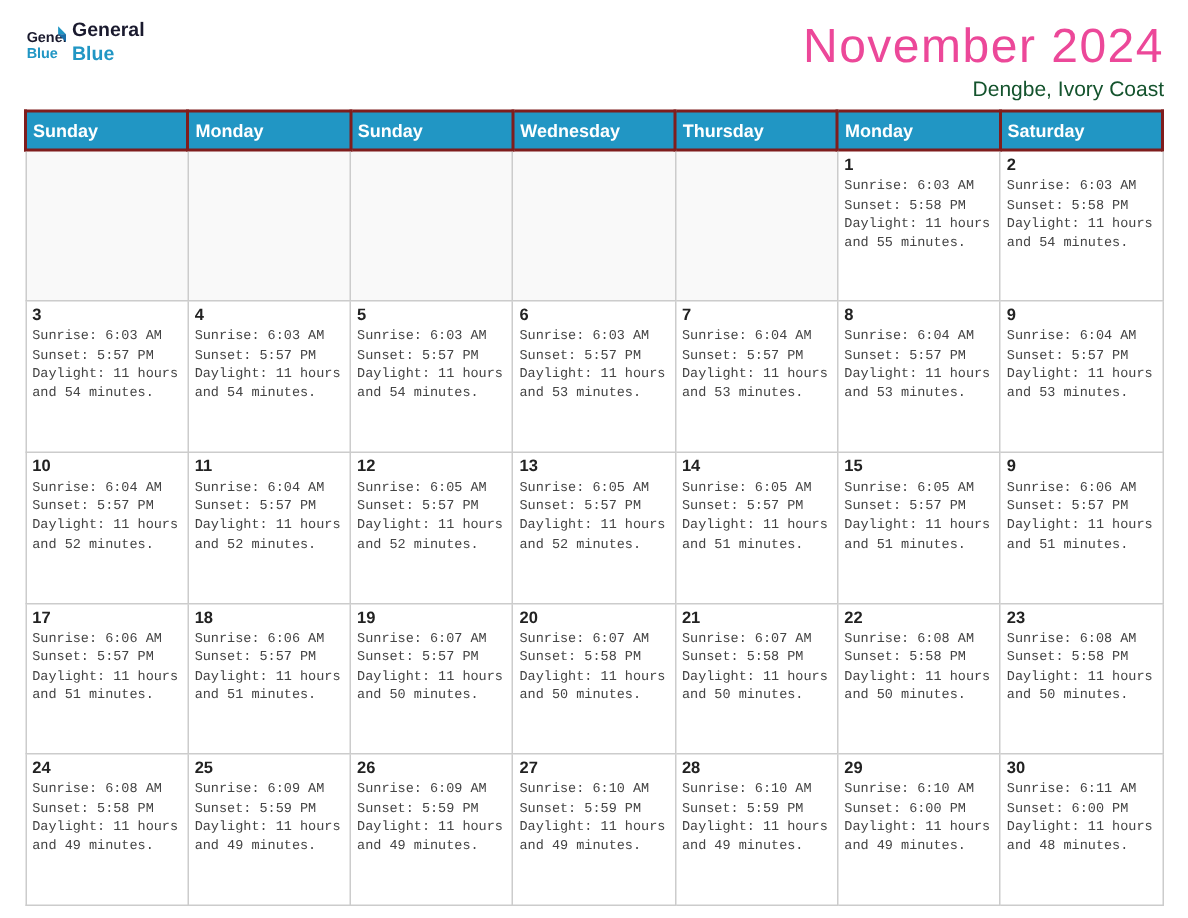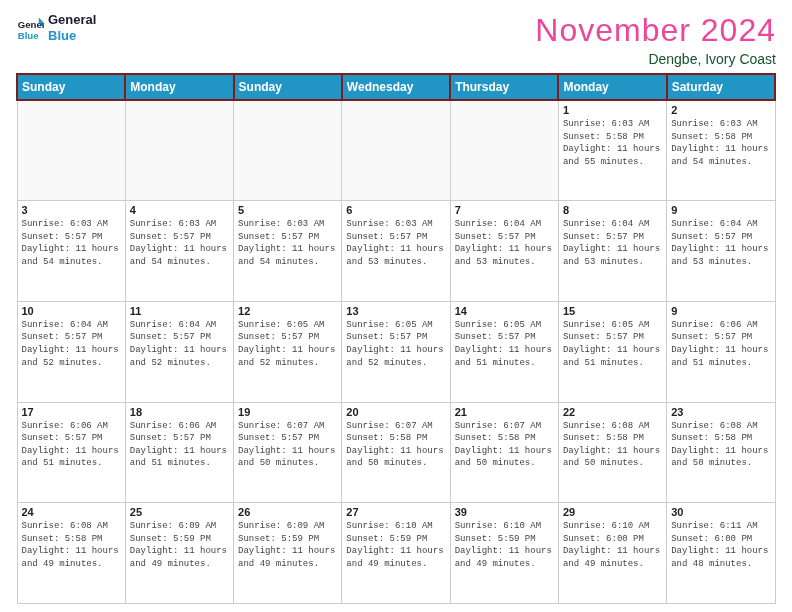--- a/index.html
+++ b/index.html
@@ -324,21 +324,21 @@
 and 49 minutes.</div>
           </td>
           <td>
             <span class="day-num">27</span>
             <div class="day-info" style="white-space: pre-line;">Sunrise: 6:10 AM
 Sunset: 5:59 PM
 Daylight: 11 hours
 and 49 minutes.</div>
           </td>
           <td>
-            <span class="day-num">39</span>
+            <span class="day-num">28</span>
             <div class="day-info" style="white-space: pre-line;">Sunrise: 6:10 AM
 Sunset: 5:59 PM
 Daylight: 11 hours
 and 49 minutes.</div>
           </td>
           <td>
             <span class="day-num">29</span>
             <div class="day-info" style="white-space: pre-line;">Sunrise: 6:10 AM
 Sunset: 6:00 PM
 Daylight: 11 hours

